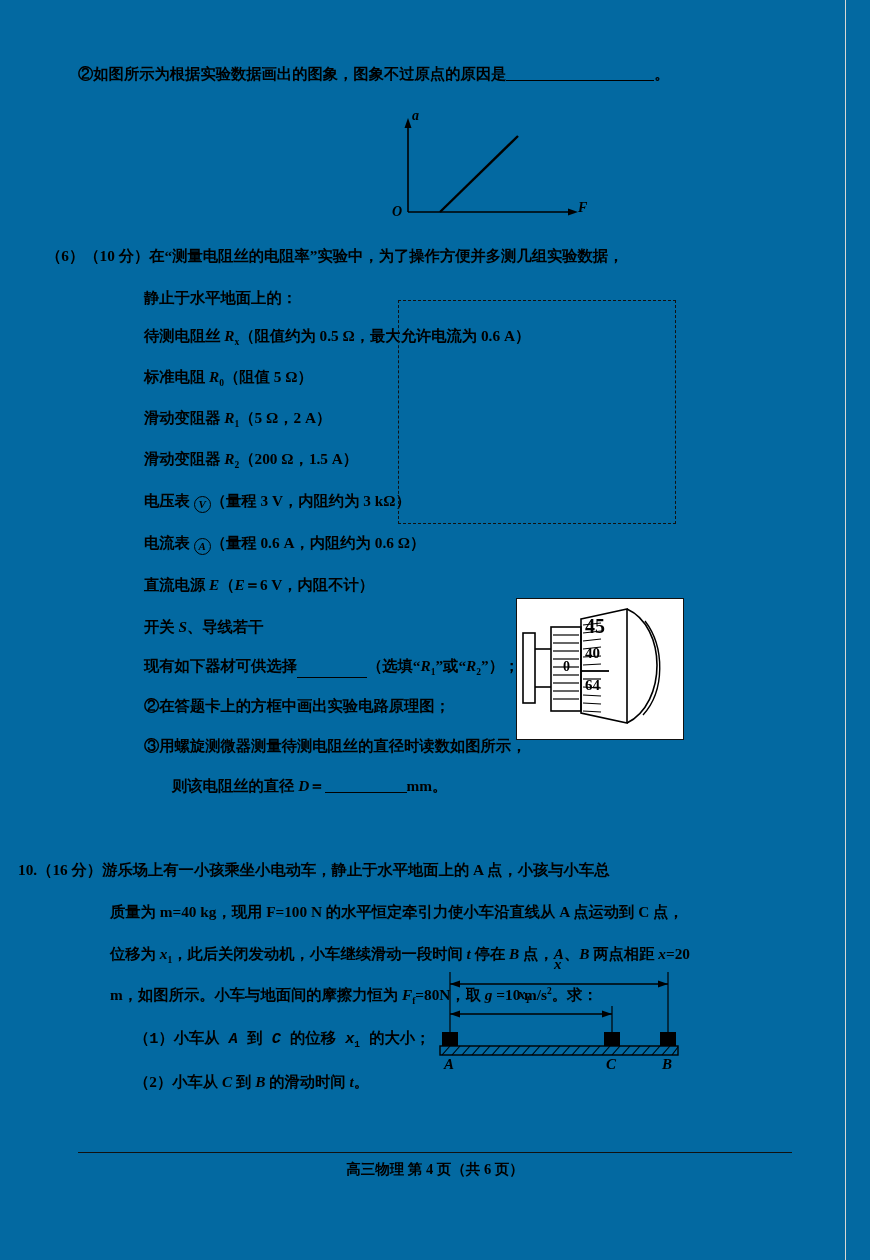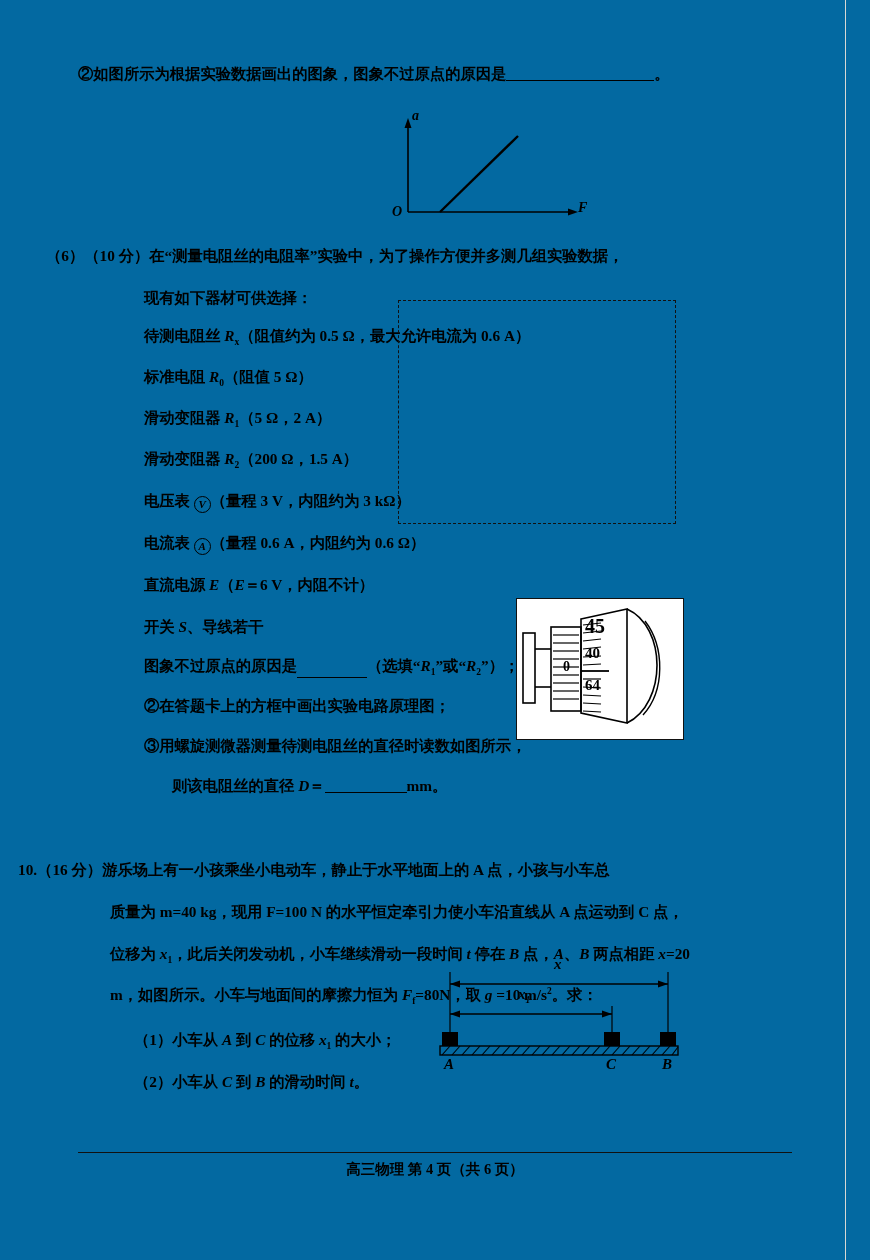--- a/index.html
+++ b/index.html
@@ -105,21 +105,21 @@
 
         <line x1="62" y1="100" x2="140" y2="24" stroke="#000" stroke-width="2.4"></line>
       </svg>
       <div style="position:absolute;left:34px;top:-4px;font-size:14px;font-weight:bold;font-style:italic;">a</div>
       <div style="position:absolute;left:200px;top:88px;font-size:14px;font-weight:bold;font-style:italic;">F</div>
       <div style="position:absolute;left:14px;top:92px;font-size:14px;font-weight:bold;font-style:italic;">O</div>
     </div>
 
     <div class="line q3-head" style="position:absolute;top:182px;left:-16px;">（6）（10 分）在“测量电阻丝的电阻率”实验中，为了操作方便并多测几组实验数据，</div>
 
-    <div class="line indent1" style="position:absolute;top:224px;left:32px;">现有如下器材可供选择：</div>
+    <div class="line indent1" style="position:absolute;top:224px;left:32px;">静止于水平地面上的：</div>
 
     <div class="line indent1" style="position:absolute;top:262px;left:32px;">
       待测电阻丝 <i>R</i><sub>x</sub>（阻值约为 0.5 Ω，最大允许电流为 0.6 A）
     </div>
     <div class="line indent1" style="position:absolute;top:303px;left:32px;">
       标准电阻 <i>R</i><sub>0</sub>（阻值 5 Ω）
     </div>
     <div class="line indent1" style="position:absolute;top:344px;left:32px;">
       滑动变阻器 <i>R</i><sub>1</sub>（5 Ω，2 A）
     </div>
@@ -133,38 +133,38 @@
       电流表 <span style="display:inline-block;border:1.3px solid #000;border-radius:50%;width:15px;height:15px;line-height:15px;text-align:center;font-size:11px;font-style:italic;vertical-align:-2px;">A</span>（量程 0.6 A，内阻约为 0.6 Ω）
     </div>
     <div class="line indent1" style="position:absolute;top:511px;left:32px;">
       直流电源 <i>E</i>（<i>E</i>＝6 V，内阻不计）
     </div>
     <div class="line indent1" style="position:absolute;top:553px;left:32px;">
       开关 <i>S</i>、导线若干
     </div>
 
     <div class="line indent1" style="position:absolute;top:592px;left:32px;">
-      <span>图象不过原点的原因是</span><span class="fillblank" style="width:70px;height:14px;"></span>（选填“<i>R</i><sub>1</sub>”或“<i>R</i><sub>2</sub>”）；
+      <span>现有如下器材可供选择</span><span class="fillblank" style="width:70px;height:14px;"></span>（选填“<i>R</i><sub>1</sub>”或“<i>R</i><sub>2</sub>”）；
     </div>
     <div class="line indent1" style="position:absolute;top:632px;left:32px;">②在答题卡上的方框中画出实验电路原理图；</div>
     <div class="line indent1" style="position:absolute;top:672px;left:32px;">③用螺旋测微器测量待测电阻丝的直径时读数如图所示，</div>
     <div class="line indent1" style="position:absolute;top:712px;left:60px;">
       则该电阻丝的直径 <i>D</i>＝<span class="fillblank" style="width:82px;height:14px;"></span>mm。
     </div>
 
     <div class="line q10-head" style="position:absolute;top:796px;left:-30px;">10.（16 分）游乐场上有一小孩乘坐小电动车，静止于水平地面上的 A 点，小孩与小车总</div>
     <div class="line" style="position:absolute;top:838px;left:32px;">质量为 m=40 kg，现用 F=100 N 的水平恒定牵引力使小车沿直线从 A 点运动到 C 点，</div>
     <div class="line" style="position:absolute;top:880px;left:32px;">
       位移为 <i>x</i><sub>1</sub>，此后关闭发动机，小车继续滑动一段时间 <i>t</i> 停在 <i>B</i> 点，<i>A</i>、<i>B</i> 两点相距 <i>x</i>=20
     </div>
     <div class="line" style="position:absolute;top:921px;left:32px;">
       m，如图所示。小车与地面间的摩擦力恒为 <i>F</i><sub>f</sub>=80N，取 <i>g</i> =10 m/s<sup>2</sup>。求：
     </div>
 
-    <div class="line" style="position:absolute;top:966px;left:56px;">
+    <div class="line" style="position:absolute;top:966px;left:56px;font-family:Liberation Mono, monospace;">
       （1）小车从 <i>A</i> 到 <i>C</i> 的位移 <i>x</i><sub>1</sub> 的大小；
     </div>
     <div class="line" style="position:absolute;top:1008px;left:56px;">
       （2）小车从 <i>C</i> 到 <i>B</i> 的滑动时间 <i>t</i>。
     </div>
 
   </div>
 
   <div class="dashed-box"></div>
 

